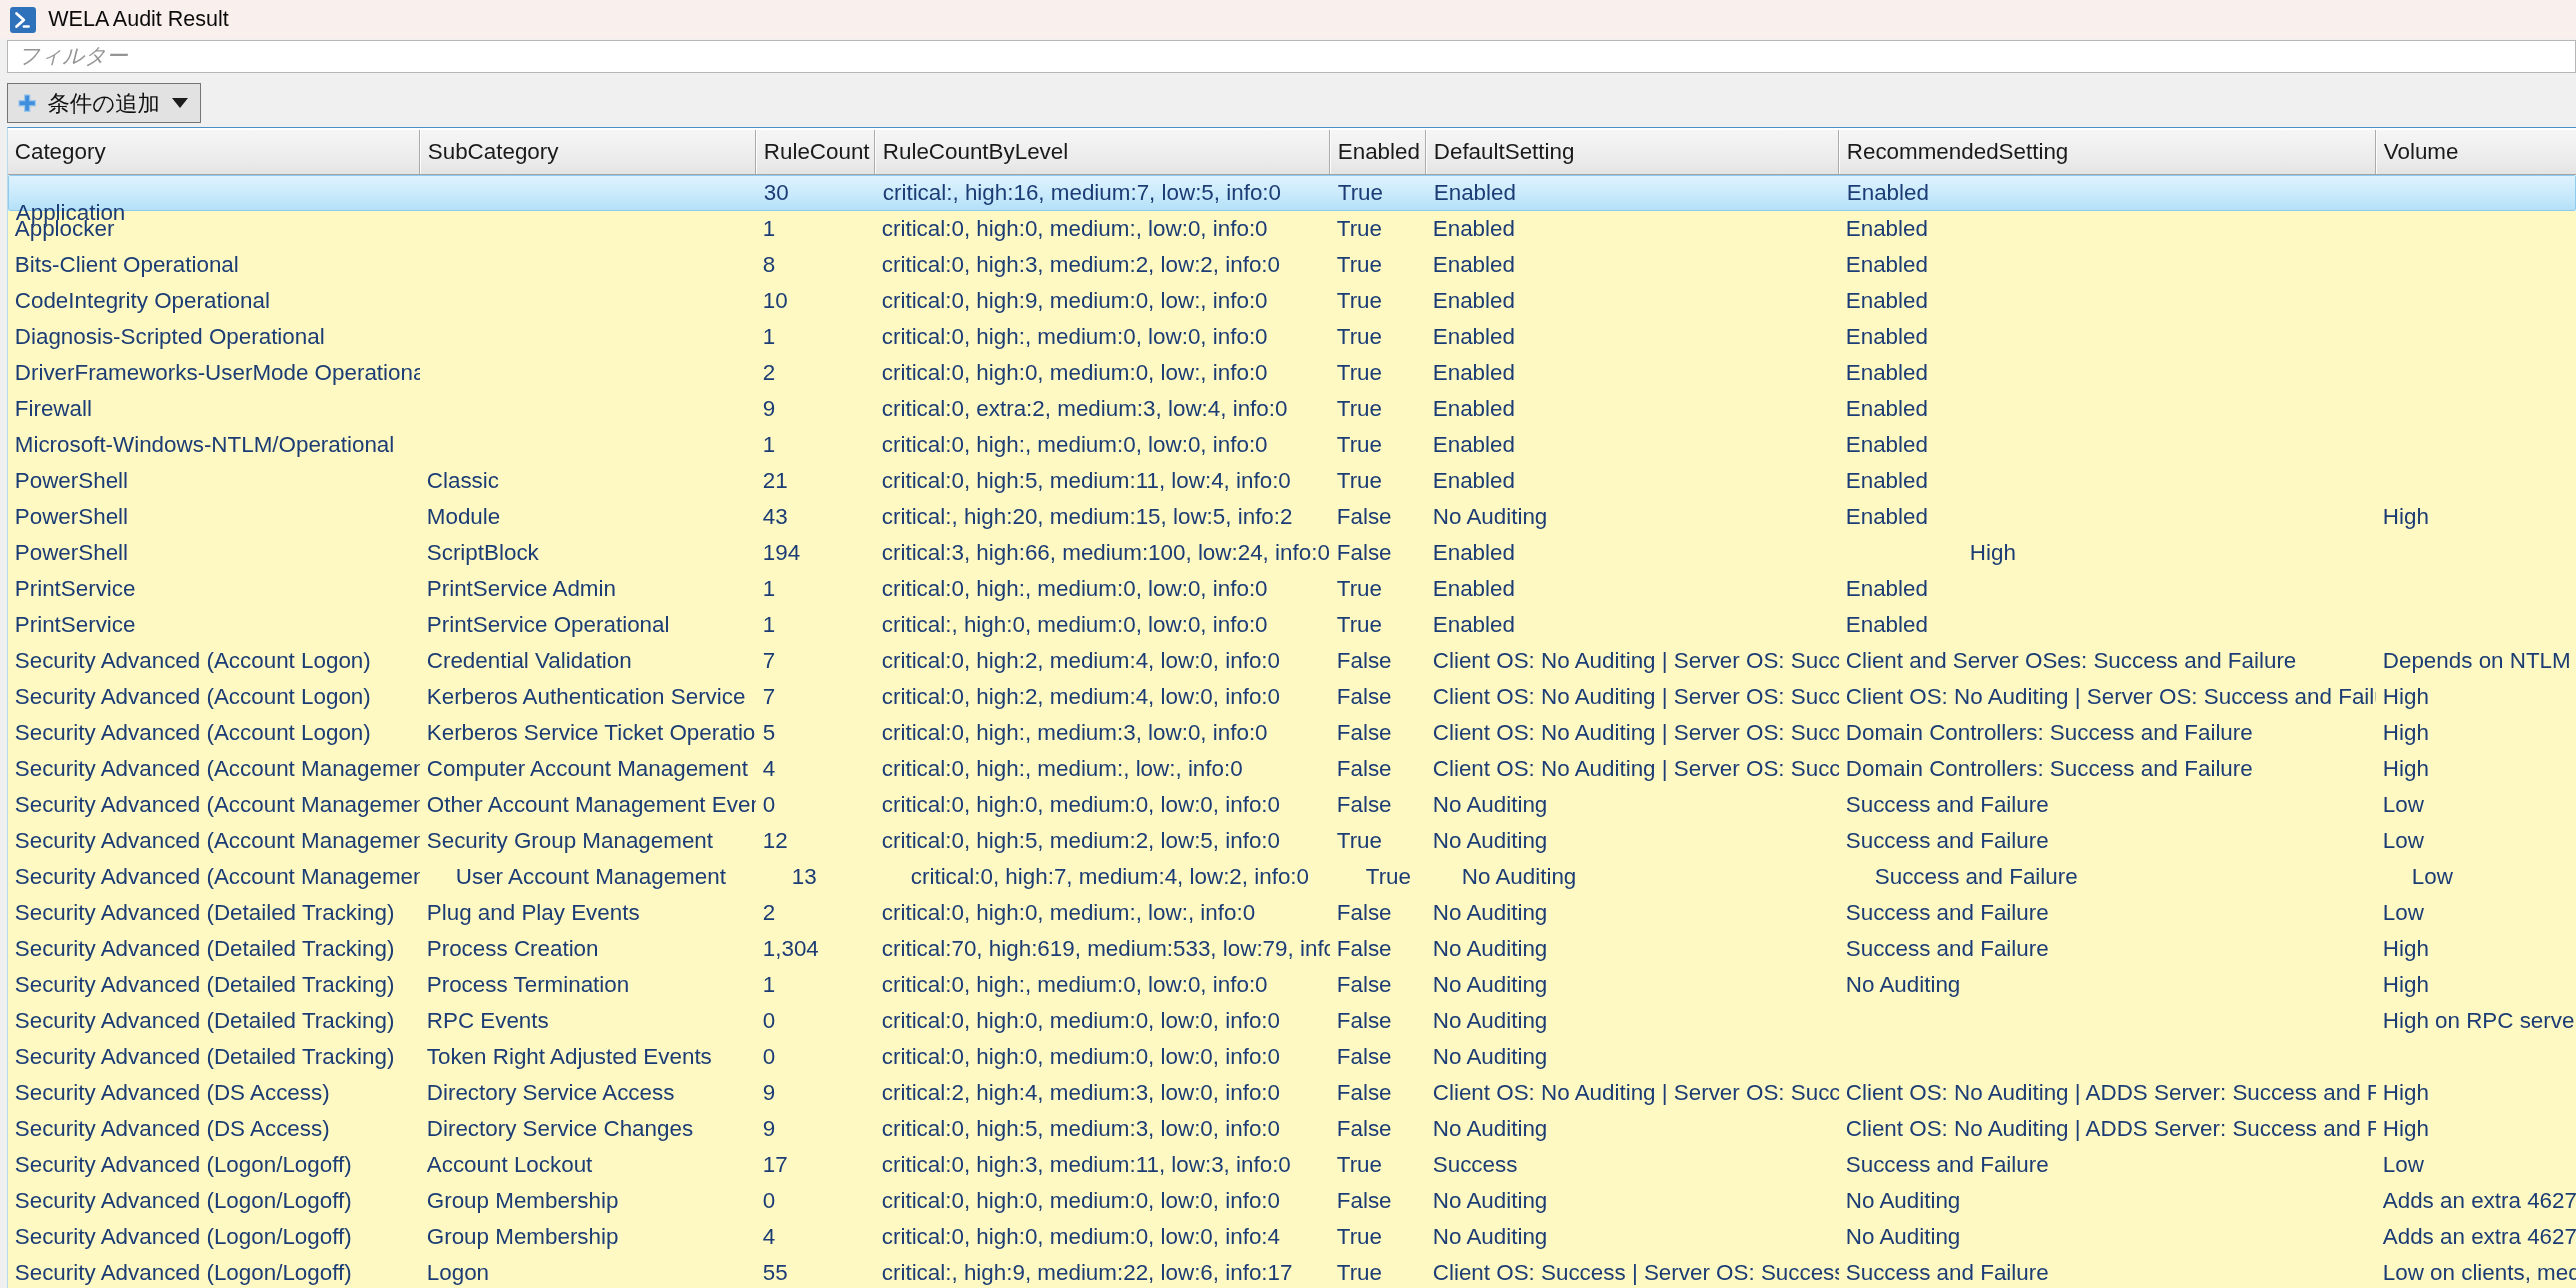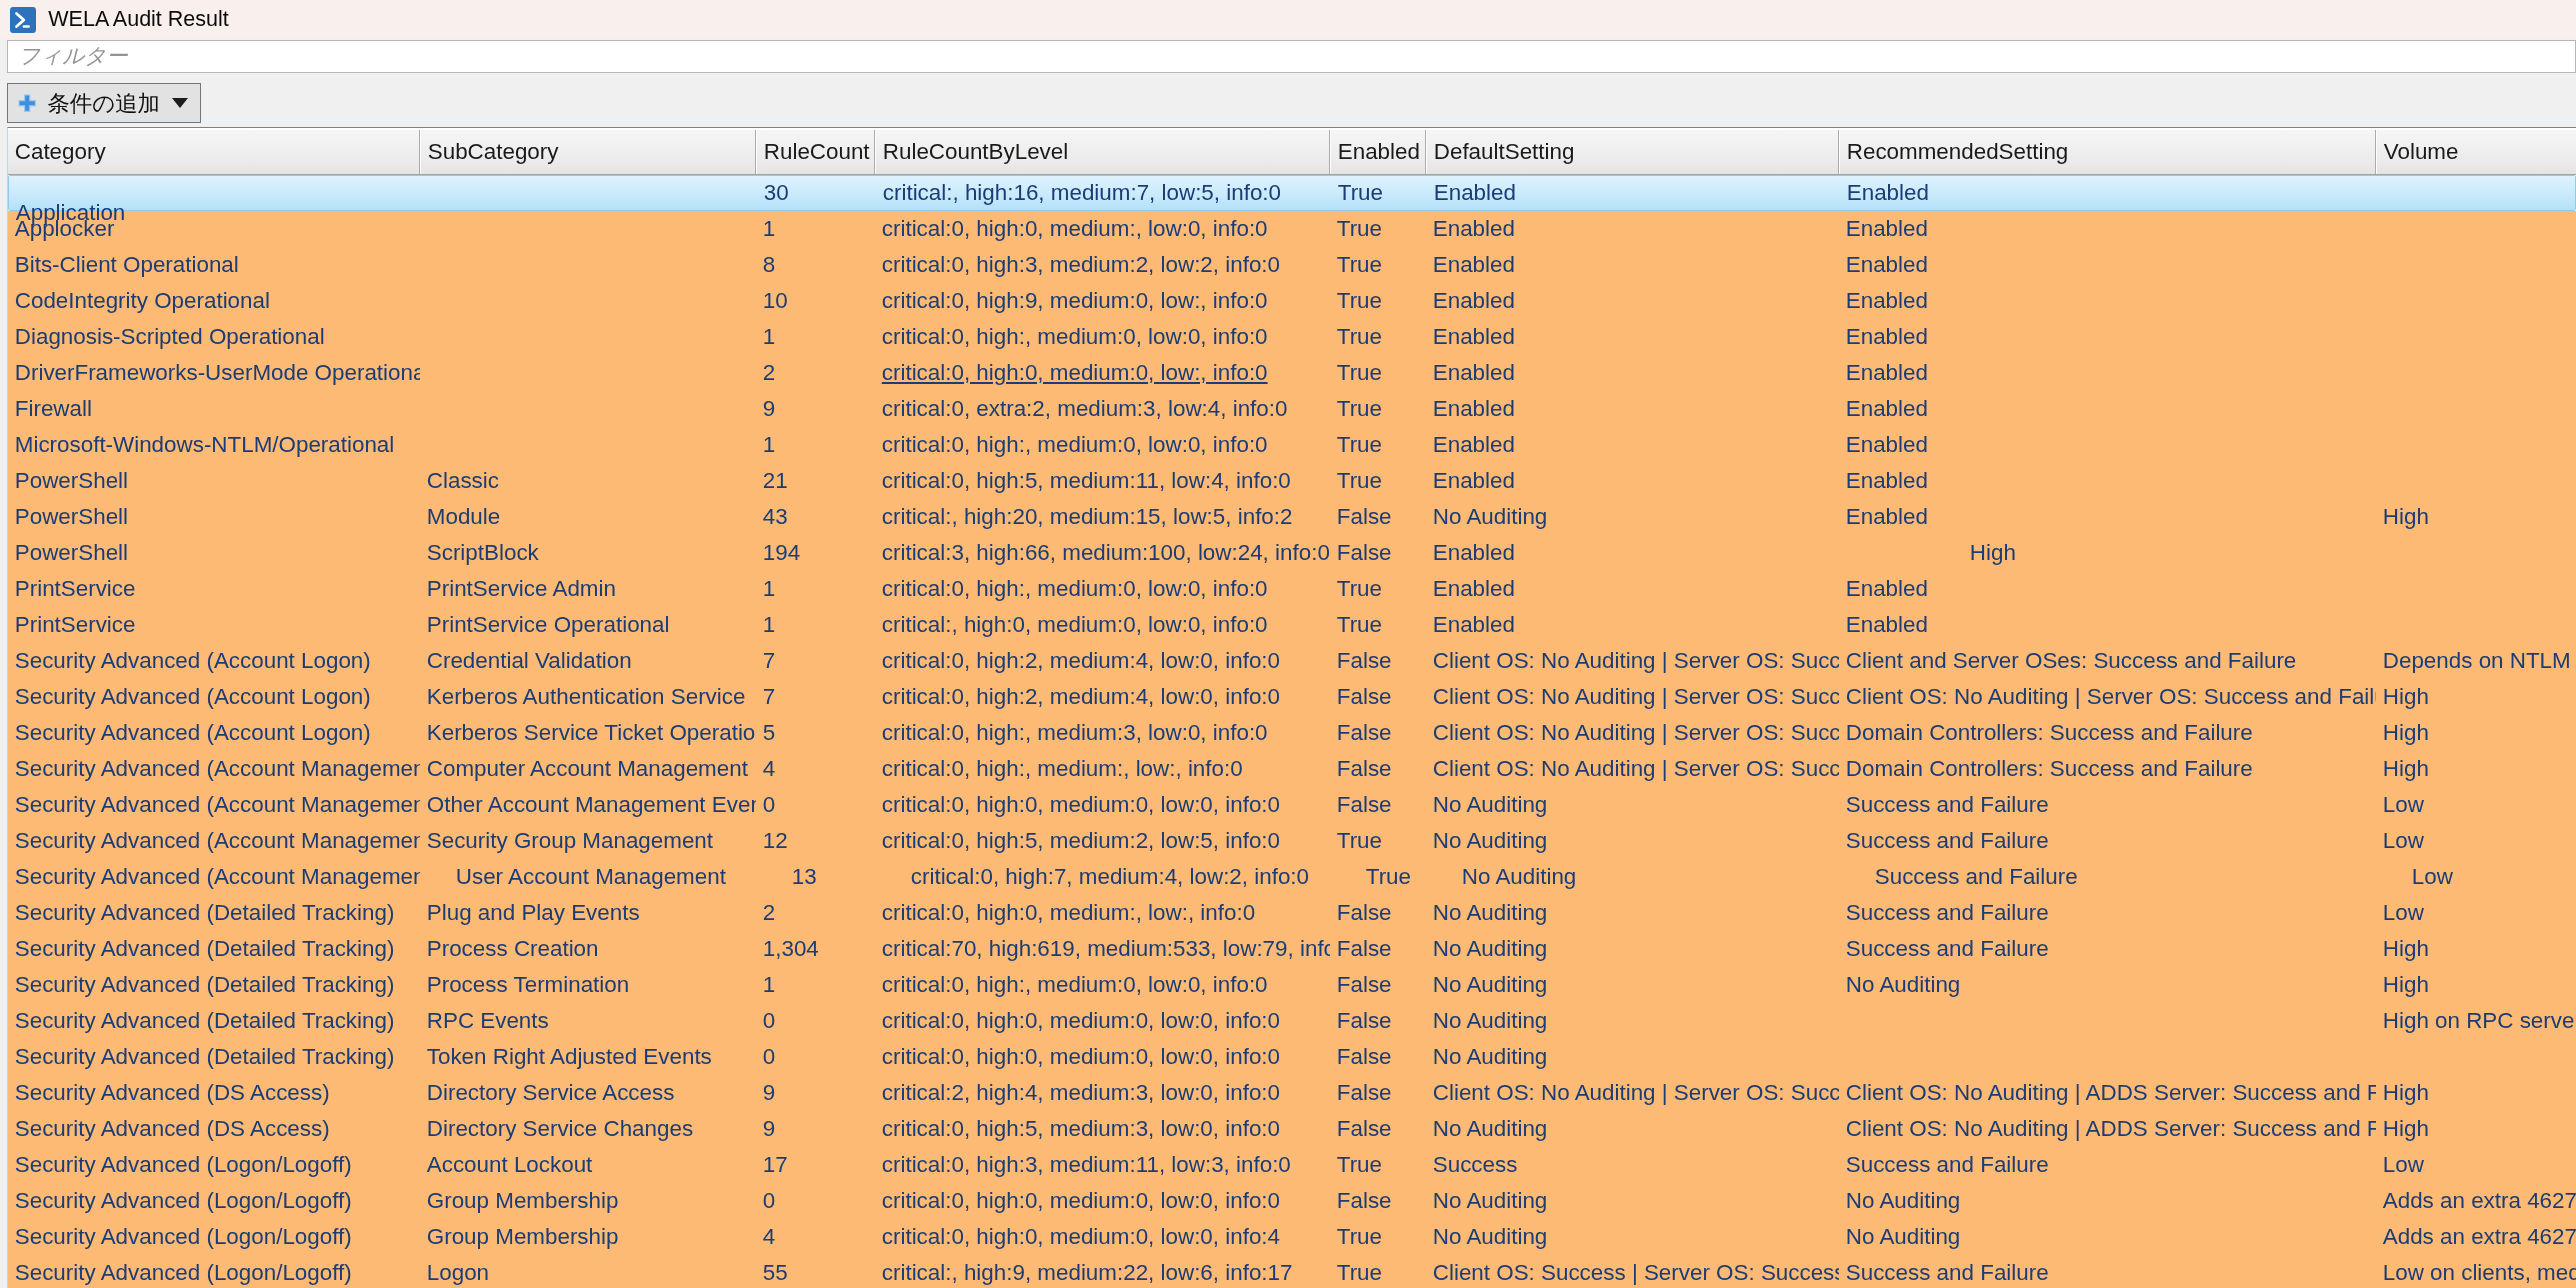--- a/index.html
+++ b/index.html
@@ -69,21 +69,21 @@
     background:linear-gradient(180deg,#f6f6f6 0%,#ebebeb 70%,#e4e4e4 100%);
     border-right:0.9px solid #ababab;border-left:0.9px solid #fdfdfd;
     font-size:22.4px;color:#1a1a1a;
     padding:0 6.9px;display:flex;align-items:center;
     white-space:nowrap;overflow:hidden;
   }
   .hcell:first-child{border-left:none;}
   .grid-body{position:relative;}
   .grow{
     display:flex;height:36px;align-items:center;
-    background:#fdba74;
+    background:#fef9c3;
   }
   .grow.selected{
     background:linear-gradient(180deg,var(--sel-top) 0%,var(--sel-mid) 55%,var(--sel-bottom) 100%);
     border:0.9px solid var(--sel-border);
     border-radius:1.7px;
   }
   .cell{
     flex:0 0 auto;height:100%;
     font-size:22.4px;color:var(--row-text);
     padding:0 6.9px;display:flex;align-items:center;
@@ -175,21 +175,21 @@
         <div class="cell" style="width: 455px;">critical:0, high:, medium:0, low:0, info:0</div>
         <div class="cell" style="width: 96px;">True</div>
         <div class="cell" style="width: 413px;">Enabled</div>
         <div class="cell" style="width: 537px;">Enabled</div>
         <div class="cell" style="width: 310px;"></div>
       </div>
       <div class="grow">
         <div class="cell" style="width: 412px;">DriverFrameworks-UserMode Operational</div>
         <div class="cell" style="width: 336px;"></div>
         <div class="cell" style="width: 119px;">2</div>
-        <div class="cell" style="width: 455px; text-decoration: underline;">critical:0, high:0, medium:0, low:, info:0</div>
+        <div class="cell" style="width: 455px;">critical:0, high:0, medium:0, low:, info:0</div>
         <div class="cell" style="width: 96px;">True</div>
         <div class="cell" style="width: 413px;">Enabled</div>
         <div class="cell" style="width: 537px;">Enabled</div>
         <div class="cell" style="width: 310px;"></div>
       </div>
       <div class="grow">
         <div class="cell" style="width: 412px;">Firewall</div>
         <div class="cell" style="width: 336px;"></div>
         <div class="cell" style="width: 119px;">9</div>
         <div class="cell" style="width: 455px;">critical:0, extra:2, medium:3, low:4, info:0</div>

